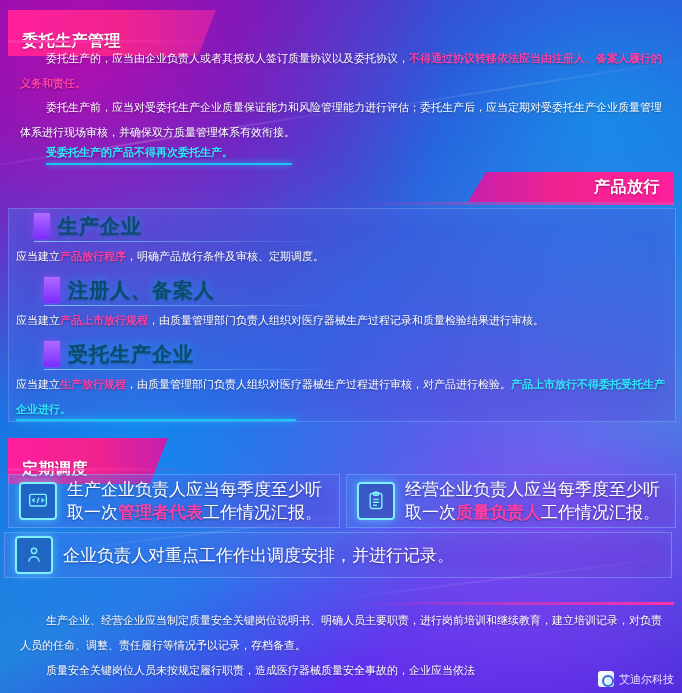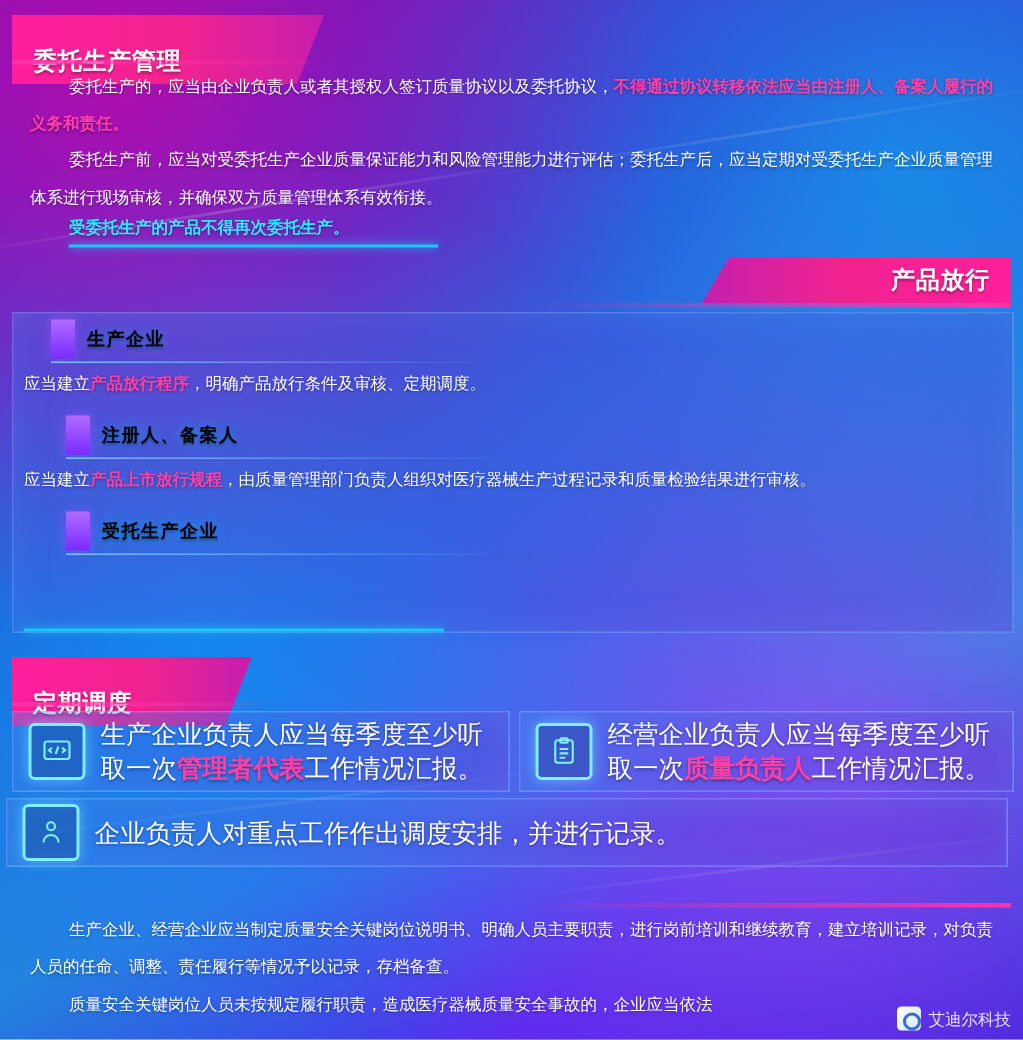--- a/index.html
+++ b/index.html
@@ -75,21 +75,21 @@
   
   .subhead{
     position:absolute;display:flex;align-items:center;height:28px;
   }
   .subhead .mark{
     width:16px;height:26px;margin-right:8px;
     background:linear-gradient(180deg,#b06bff,#7a2cff);
     box-shadow:0 0 8px rgba(150,80,255,.8);
   }
   .subhead .txt{
-    font-size:12px;font-weight:bold;color:#000000;letter-spacing:1px;
+    font-size:20px;font-weight:bold;color:#0c4a6e;letter-spacing:1px;
     text-shadow:0 0 8px rgba(0,200,255,.6),0 1px 2px rgba(0,0,0,.4);
   }
   .subhead-rule{
     position:absolute;height:1px;
     background:linear-gradient(90deg,rgba(120,210,255,.9),rgba(120,210,255,0));
   }
 
   
   .chipbox{
     position:absolute;
@@ -182,20 +182,23 @@
   <div class="para" style="left:16px;top:308px;width:652px;">
     <span>应当建立</span><span class="hl-pink">产品上市放行规程</span><span>，由质量管理部门负责人组织对医疗器械生产过程记录和质量检验结果进行审核。</span>
   </div>
 
   <div class="subhead" style="left:44px;top:340px;">
     <span class="mark"></span>
     <span class="txt">受托生产企业</span>
   </div>
   <div class="subhead-rule" style="left:44px;top:369px;width:300px;"></div>
 
+  <div class="para" style="left:16px;top:372px;width:652px;">
+    <span>应当建立</span><span class="hl-pink">生产放行规程</span><span>，由质量管理部门负责人组织对医疗器械生产过程进行审核，对产品进行检验。</span><span class="cyan-line">产品上市放行不得委托受托生产企业进行。</span>
+  </div>
   <div class="cyan-underline" style="left:16px;top:419px;width:280px;"></div>
 
   <div class="banner" style="left:8px;top:438px;width:120px;">
     <span>定期调度</span>
   </div>
   <div class="banner-underline" style="left:8px;top:468px;width:180px;"></div>
 
   <div class="chipbox" style="left:8px;top:474px;width:330px;height:52px;">
     <div class="icon">
       <svg width="20" height="20" viewBox="0 0 24 24" fill="none" stroke="#7ef0ff" stroke-width="1.7">

